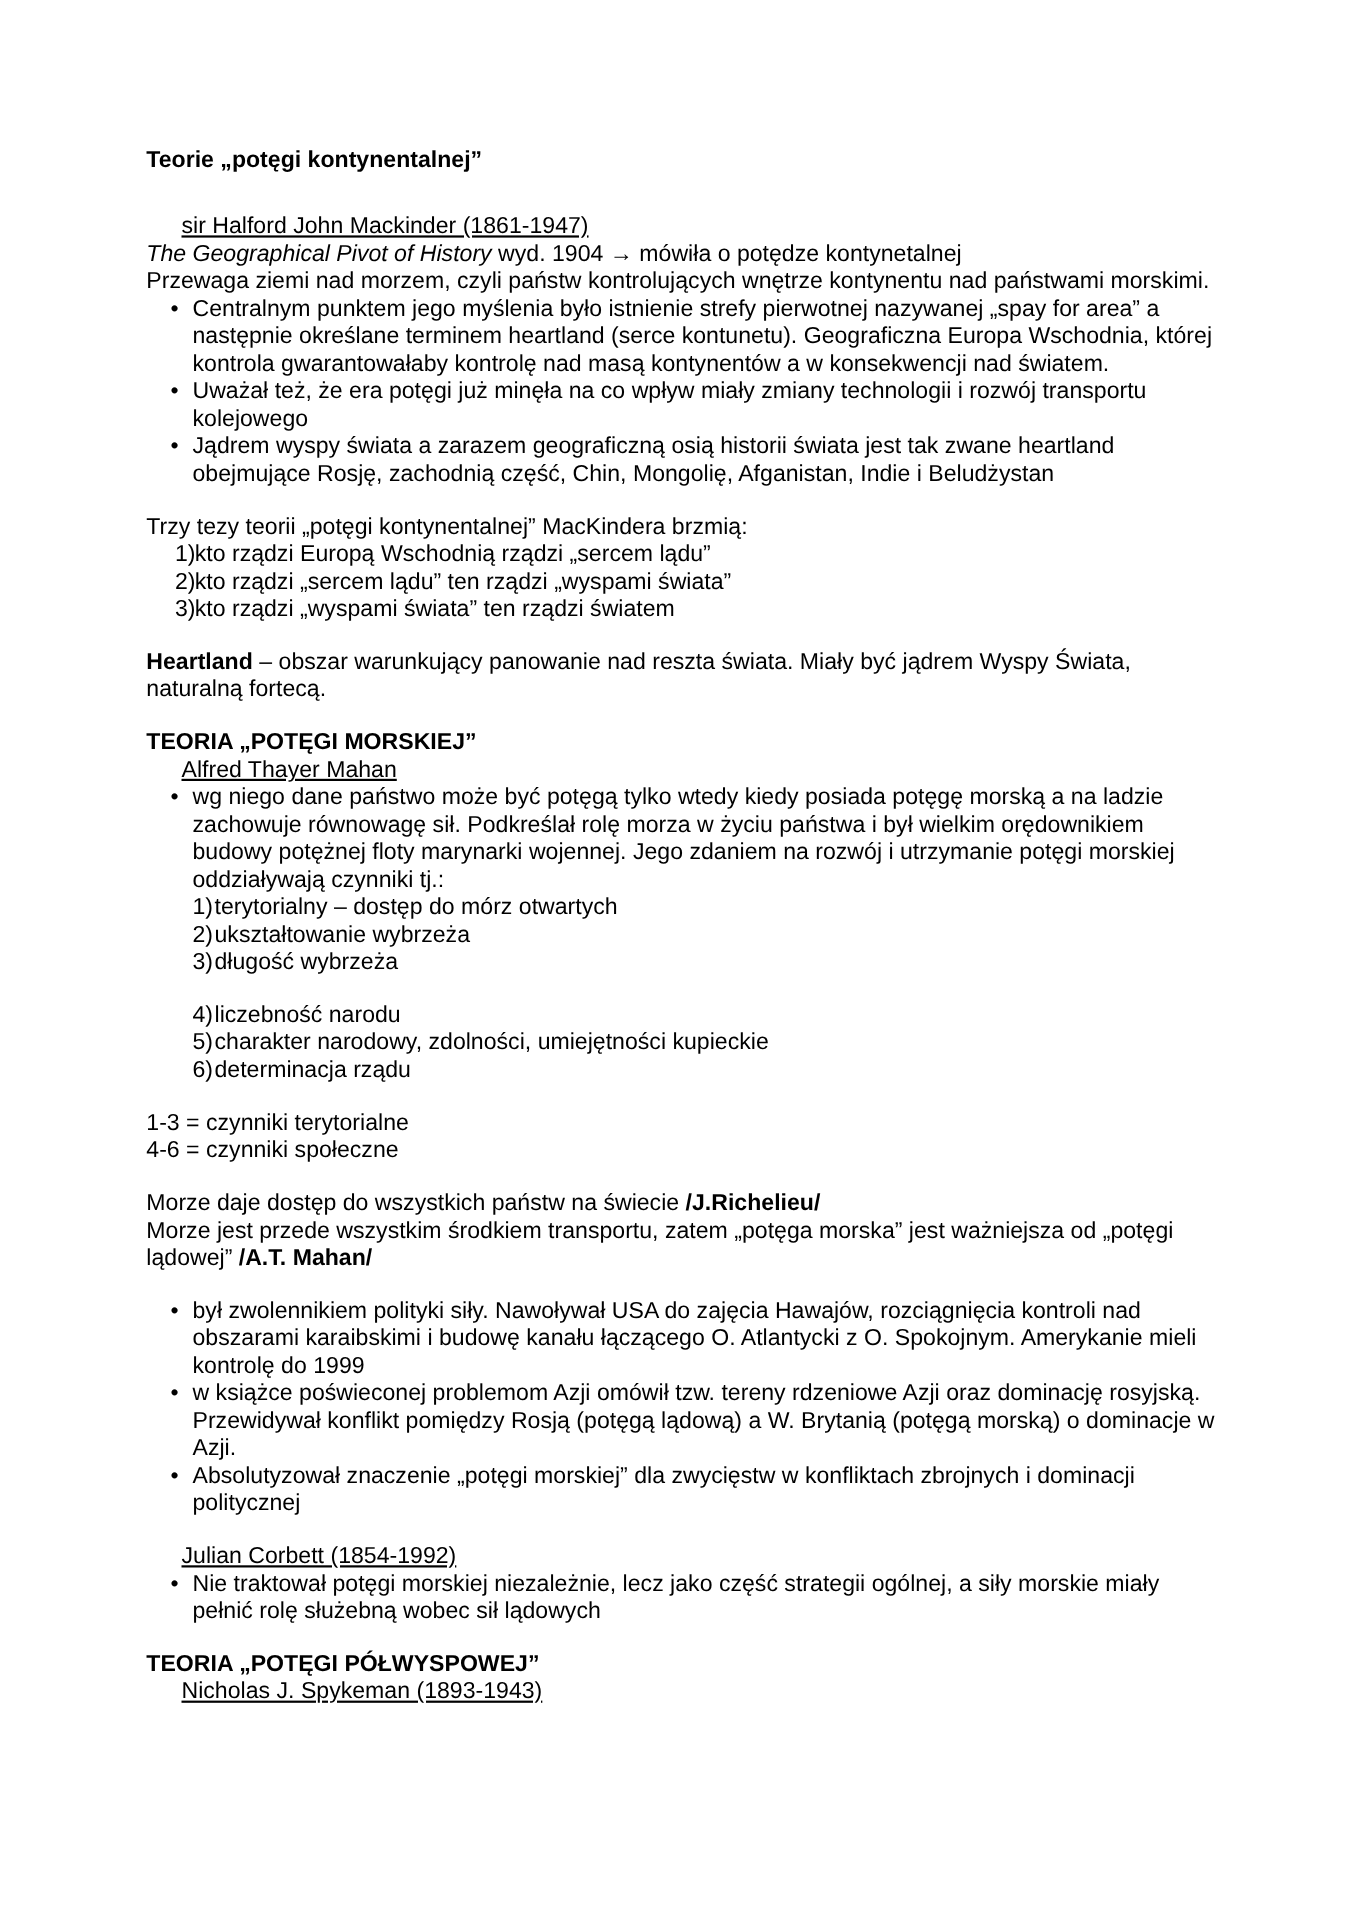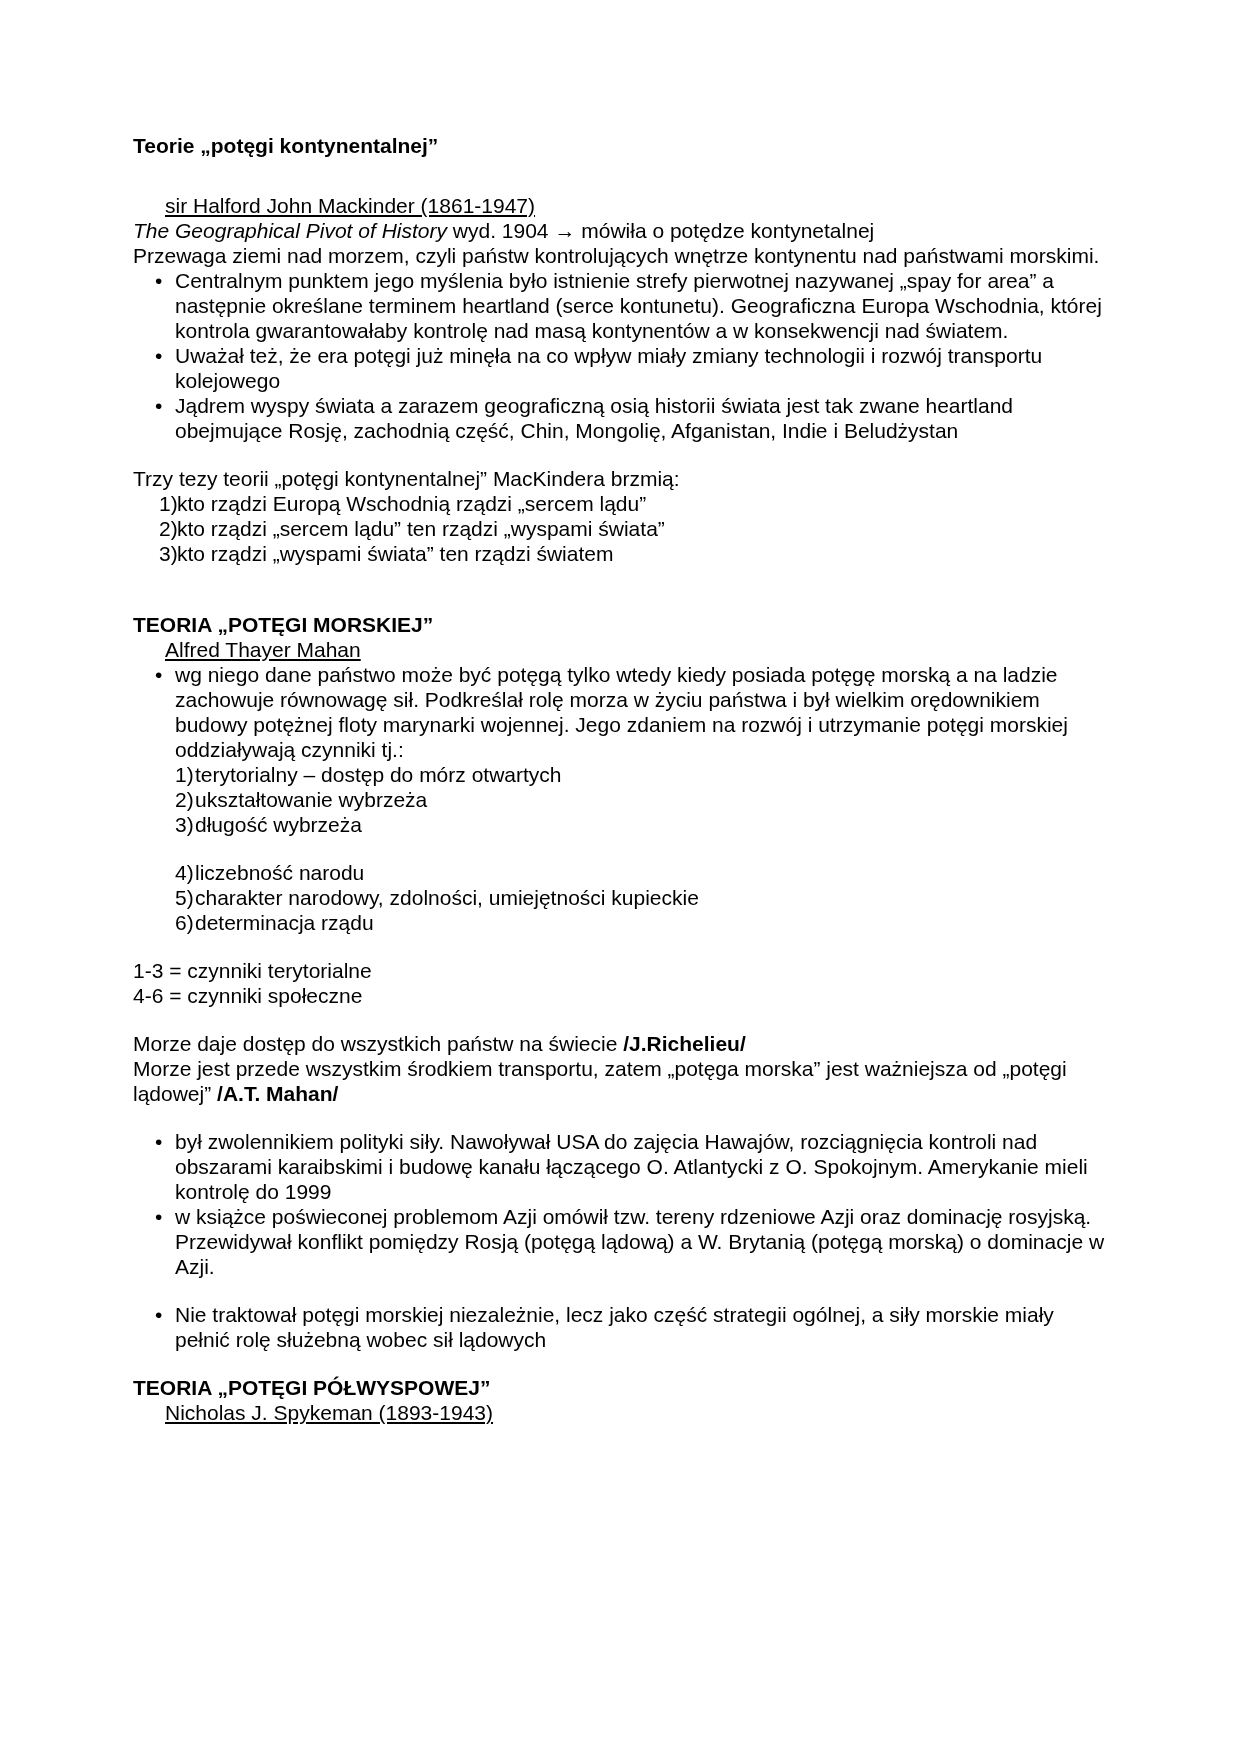--- a/index.html
+++ b/index.html
@@ -67,20 +67,21 @@
           <span class="n">2)</span>
           <span class="t">kto rządzi „sercem lądu” ten rządzi „wyspami świata”</span>
         </div>
       <div class="li">
           <span class="n">3)</span>
           <span class="t">kto rządzi „wyspami świata” ten rządzi światem</span>
         </div>
     </div>
 
     <div class="sp"></div>
+    <p><span class="b">Heartland</span><span> – obszar warunkujący panowanie nad reszta świata. Miały być jądrem Wyspy Świata, naturalną fortecą.</span></p>
 
     <div class="sp"></div>
     <p class="b">TEORIA „POTĘGI MORSKIEJ”</p>
     <p class="u">Alfred Thayer Mahan</p>
 
     <div class="ul">
       <div class="li">
           <span class="t">wg niego dane państwo może być potęgą tylko wtedy kiedy posiada potęgę morską a na ladzie zachowuje równowagę sił. Podkreślał rolę morza w życiu państwa i był wielkim orędownikiem budowy potężnej floty marynarki wojennej. Jego zdaniem na rozwój i utrzymanie potęgi morskiej oddziaływają czynniki tj.:</span>
         </div>
     </div>
@@ -125,23 +126,27 @@
     <p><span>Morze jest przede wszystkim środkiem transportu, zatem „potęga morska” jest ważniejsza od „potęgi lądowej” </span><span class="b">/A.T. Mahan/</span></p>
 
     <div class="sp"></div>
     <div class="ul">
       <div class="li">
           <span class="t">był zwolennikiem polityki siły. Nawoływał USA do zajęcia Hawajów, rozciągnięcia kontroli nad obszarami karaibskimi i budowę kanału łączącego O. Atlantycki z O. Spokojnym. Amerykanie mieli kontrolę do 1999</span>
         </div>
       <div class="li">
           <span class="t">w książce poświeconej problemom Azji omówił tzw. tereny rdzeniowe Azji oraz dominację rosyjską. Przewidywał konflikt pomiędzy Rosją (potęgą lądową) a W. Brytanią (potęgą morską) o dominacje w Azji.</span>
         </div>
+      <div class="li">
+          <span class="t">Absolutyzował znaczenie „potęgi morskiej” dla zwycięstw w konfliktach zbrojnych i dominacji politycznej</span>
+        </div>
     </div>
 
     <div class="sp"></div>
+    <p class="u">Julian Corbett (1854-1992)</p>
     <div class="ul">
       <div class="li">
           <span class="t">Nie traktował potęgi morskiej niezależnie, lecz jako część strategii ogólnej, a siły morskie miały pełnić rolę służebną wobec sił lądowych</span>
         </div>
     </div>
 
     <div class="sp"></div>
     <p class="b">TEORIA „POTĘGI PÓŁWYSPOWEJ”</p>
     <p class="u">Nicholas J. Spykeman (1893-1943)</p>
 

